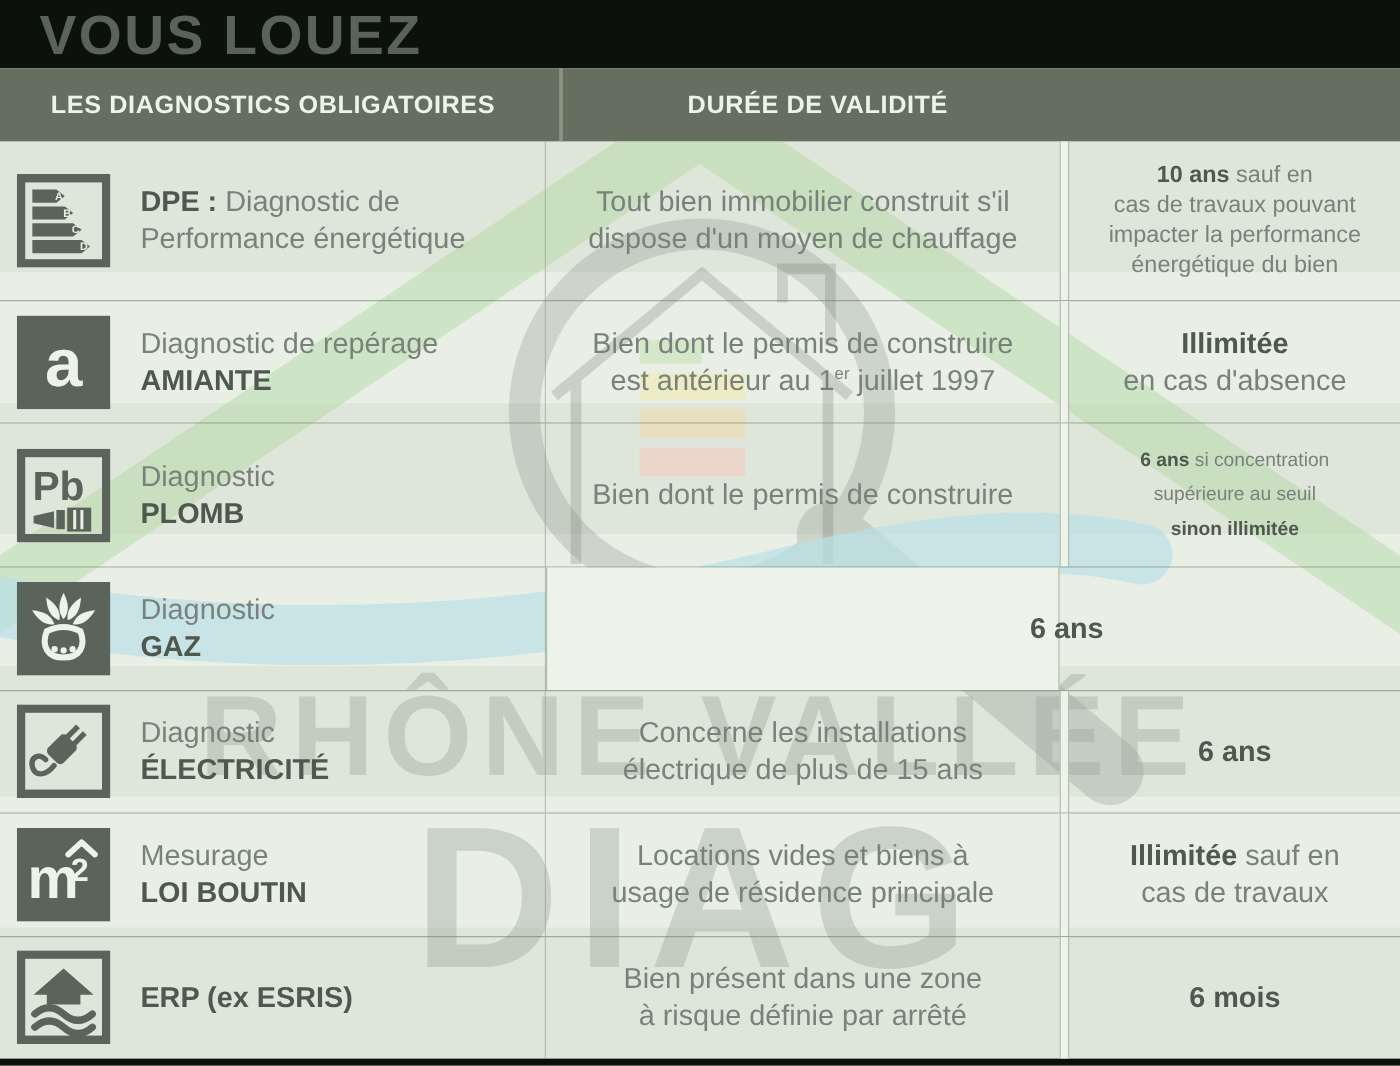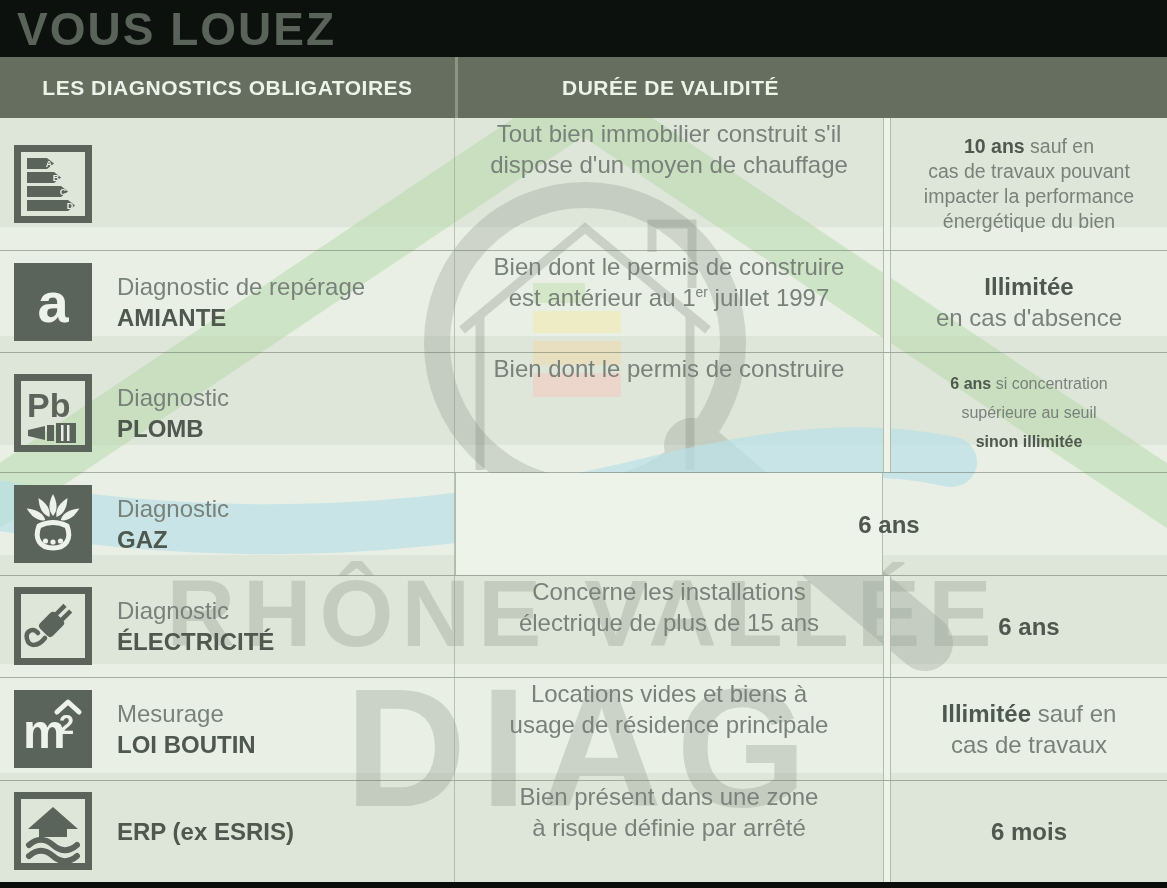--- a/index.html
+++ b/index.html
@@ -3,37 +3,37 @@
 <meta charset="utf-8">
 <style>
   html,body{margin:0;padding:0;background:#222;}
   .page{
     position:relative;width:1167px;height:888px;overflow:hidden;
     background:#e7eee3;font-family:"Liberation Sans","DejaVu Sans",sans-serif;
     -webkit-font-smoothing:antialiased;
   }
   
   .title-bar{height:57px;background:#0c110d;display:flex;align-items:center;padding-left:17px;box-sizing:border-box;}
-  .title{margin:0;font-size:46px;font-weight:800;letter-spacing:2px;color:#59635a;line-height:1;}
+  .title{margin:16px;font-size:46px;font-weight:800;letter-spacing:2px;color:#59635a;line-height:1;}
   
-  .header-row{height:61px;background:#666e60;display:grid;grid-template-columns:455px 428px 284px;}
+  .header-row{height:61px;background:#666e60;display:grid;grid-template-columns:455px 428px 284px;gap:11px;}
   .header-cell{display:flex;align-items:center;justify-content:center;color:#ecf3e9;font-weight:700;font-size:21px;letter-spacing:.5px;box-sizing:border-box;}
   .header-cell + .header-cell{border-left:3px solid #8d9582;}
   
   .body{position:relative;height:764px;}
   .stripes{position:absolute;inset:0;display:grid;grid-template-rows:repeat(7,1fr);}
   .stripe.odd{background:#dee5d9;}
   .stripe.even{background:#e9efe4;}
   .watermark-svg{position:absolute;inset:0;display:block;}
   .rows{position:absolute;inset:0;display:grid;grid-template-rows:repeat(7,1fr);}
   .row{display:grid;grid-template-columns:455px 428px 8px 276px;box-sizing:border-box;}
   .row + .row{border-top:1px solid rgba(110,120,103,.55);}
   .cell{box-sizing:border-box;}
   .cell-diag{display:flex;align-items:center;padding-left:14px;gap:25px;border-right:1px solid rgba(140,150,132,.5);}
-  .cell-cond{display:flex;flex-direction:column;justify-content:flex-start;align-items:center;text-align:center;}
+  .cell-cond{display:flex;flex-direction:column;justify-content:center;align-items:center;text-align:center;}
   .gutter{background:#eef3ea;border-left:1px solid rgba(140,150,132,.6);border-right:1px solid rgba(140,150,132,.6);}
   .cell-valid{display:flex;flex-direction:column;justify-content:center;align-items:center;text-align:center;padding:16px 6px;}
   .icon-box{width:78px;height:78px;flex:none;display:block;}
   .icon-box svg{display:block;}
   .line{font-size:24px;line-height:31px;color:#79827a;white-space:nowrap;}
   .line .b, .line sup.b{font-weight:700;color:#4f584e;}
   .name-text .line{text-align:left;}
   .cell-valid.v-sm .line{font-size:19.5px;line-height:25px;}
   .cell-valid.v-md .line{font-size:16px;line-height:29px;}
   sup{font-size:58%;vertical-align:super;line-height:0;}
@@ -101,20 +101,22 @@
                 </g>
                 <g fill="#e9efe4" font-size="9" font-weight="bold" text-anchor="middle">
                   <text x="35" y="21.5">A</text>
                   <text x="42" y="35.5">B</text>
                   <text x="49" y="49.5">C</text>
                   <text x="56" y="63.5">D</text>
                 </g>
               </svg>
             </span>
             <div class="name-text">
+              <div class="line"><span class="b">DPE :</span><span> Diagnostic de</span></div>
+              <div class="line"><span>Performance énergétique</span></div>
             </div>
           </div>
           <div class="cell cell-cond">
             <div class="line"><span>Tout bien immobilier construit s'il</span></div>
             <div class="line"><span>dispose d'un moyen de chauffage</span></div>
           </div>
           <div class="gutter"></div>
           <div class="cell cell-valid v-sm">
             <div class="line"><span class="b">10 ans</span><span> sauf en</span></div>
             <div class="line"><span>cas de travaux pouvant</span></div>

